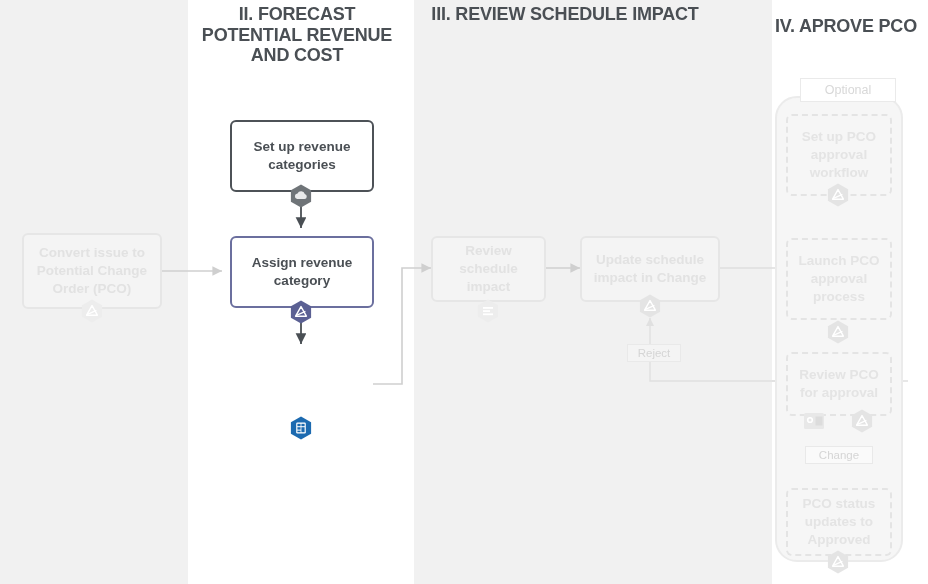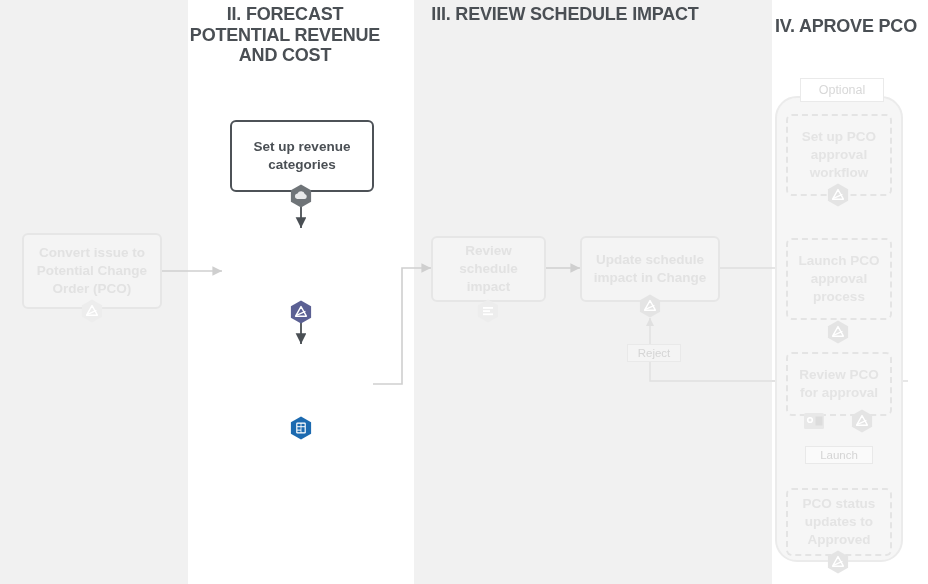--- a/index.html
+++ b/index.html
@@ -107,21 +107,21 @@
 </head>
 <body>
 
 <div id="stage">
 
   <div class="lane shaded" style="left:0px;width:188px;"></div>
   <div class="lane plain" style="left:188px;width:226px;"></div>
   <div class="lane shaded" style="left:414px;width:358px;"></div>
   <div class="lane plain" style="left:772px;width:156px;"></div>
 
-  <div class="phase-title" style="left:176px;top:4px;width:218px;">II. FORECAST POTENTIAL REVENUE AND COST</div>
+  <div class="phase-title" style="left:188px;top:4px;width:218px;">II. FORECAST POTENTIAL REVENUE AND COST</div>
   <div class="phase-title" style="left:424px;top:4px;width:282px;">III. REVIEW SCHEDULE IMPACT</div>
   <div class="phase-title" style="left:766px;top:16px;width:160px;">IV. APROVE PCO</div>
 
   <svg id="wires" viewBox="0 0 928 584">
     <defs>
       <marker id="ar-grey" markerWidth="7" markerHeight="7" refX="6" refY="3" orient="auto">
         <path d="M0,0 L6,3 L0,6 z" fill="#cfcfcf"></path>
       </marker>
       <marker id="ar-dark" markerWidth="7" markerHeight="7" refX="6" refY="3" orient="auto">
         <path d="M0,0 L6,3 L0,6 z" fill="#4a4f54"></path>
@@ -151,21 +151,21 @@
 
     <path d="M838,320 L838,352" stroke="#e0e0e0" stroke-width="1.4" fill="none" marker-end="url(#ar-ghost)"></path>
 
     <path d="M838,416 L838,446" stroke="#e0e0e0" stroke-width="1.4" fill="none"></path>
 
     <path d="M838,464 L838,488" stroke="#e0e0e0" stroke-width="1.4" fill="none" marker-end="url(#ar-ghost)"></path>
   </svg>
 
   <div class="opt-group" style="left:775px;top:96px;width:128px;height:466px;"></div>
 
-  <div class="opt-tab" style="left:800px;top:78px;width:84px;height:24px;">Optional</div>
+  <div class="opt-tab" style="left:800px;top:78px;width:96px;height:24px;">Optional</div>
 
   <div class="node ghost on-grey" style="left:22px;top:233px;width:140px;height:76px;">
     <span class="nlabel">Convert issue to Potential Change Order (PCO)</span>
   </div>
   <div class="badge" style="left:79px;top:298px;">
     <svg viewBox="0 0 26 26">
         <polygon points="13,1.4 23.1,7.2 23.1,18.8 13,24.6 2.9,18.8 2.9,7.2" fill="#ededed"></polygon>
         <path d="M7.6,17.2 L13,7.6 L18.4,17.2 z" fill="none" stroke="#ffffff" stroke-width="1.4" stroke-linejoin="round"></path>
         <path d="M8.4,16.4 L17.4,12.4" stroke="#ffffff" stroke-width="1.3"></path>
       </svg>
@@ -174,20 +174,23 @@
   <div class="node dark" style="left:230px;top:120px;width:144px;height:72px;">
     <span class="nlabel">Set up revenue categories</span>
   </div>
   <div class="badge" style="left:288px;top:183px;">
     <svg viewBox="0 0 26 26">
         <polygon points="13,1.4 23.1,7.2 23.1,18.8 13,24.6 2.9,18.8 2.9,7.2" fill="#6f7478"></polygon>
         <path d="M9.1,16.1 a2.9,2.9 0 0 1 0.4,-5.7 a3.9,3.9 0 0 1 7.3,0.6 a2.6,2.6 0 0 1 -0.3,5.1 z" fill="#e9eaeb"></path>
       </svg>
   </div>
 
+  <div class="node purple" style="left:230px;top:236px;width:144px;height:72px;">
+    <span class="nlabel">Assign revenue category</span>
+  </div>
   <div class="badge" style="left:288px;top:299px;">
     <svg viewBox="0 0 26 26">
         <polygon points="13,1.4 23.1,7.2 23.1,18.8 13,24.6 2.9,18.8 2.9,7.2" fill="#5b6093"></polygon>
         <path d="M7.6,17.2 L13,7.6 L18.4,17.2 z" fill="none" stroke="#ffffff" stroke-width="1.4" stroke-linejoin="round"></path>
         <path d="M8.4,16.4 L17.4,12.4" stroke="#ffffff" stroke-width="1.3"></path>
       </svg>
   </div>
 
   <div class="badge" style="left:288px;top:415px;">
     <svg viewBox="0 0 26 26">
@@ -260,21 +263,21 @@
       </svg>
   </div>
   <div class="badge" style="left:849px;top:408px;">
     <svg viewBox="0 0 26 26">
         <polygon points="13,1.4 23.1,7.2 23.1,18.8 13,24.6 2.9,18.8 2.9,7.2" fill="#e4e4e4"></polygon>
         <path d="M7.6,17.2 L13,7.6 L18.4,17.2 z" fill="none" stroke="#ffffff" stroke-width="1.4" stroke-linejoin="round"></path>
         <path d="M8.4,16.4 L17.4,12.4" stroke="#ffffff" stroke-width="1.3"></path>
       </svg>
   </div>
 
-  <div class="edge-chip white" style="left:805px;top:446px;width:68px;height:18px;">Launch</div>
+  <div class="edge-chip white" style="left:805px;top:446px;width:68px;height:18px;">Change</div>
 
   <div class="node ghost-dashed" style="left:786px;top:488px;width:106px;height:68px;">
     <span class="nlabel">PCO status updates to Approved</span>
   </div>
   <div class="badge" style="left:825px;top:549px;">
     <svg viewBox="0 0 26 26">
         <polygon points="13,1.4 23.1,7.2 23.1,18.8 13,24.6 2.9,18.8 2.9,7.2" fill="#e4e4e4"></polygon>
         <path d="M7.6,17.2 L13,7.6 L18.4,17.2 z" fill="none" stroke="#ffffff" stroke-width="1.4" stroke-linejoin="round"></path>
         <path d="M8.4,16.4 L17.4,12.4" stroke="#ffffff" stroke-width="1.3"></path>
       </svg>

